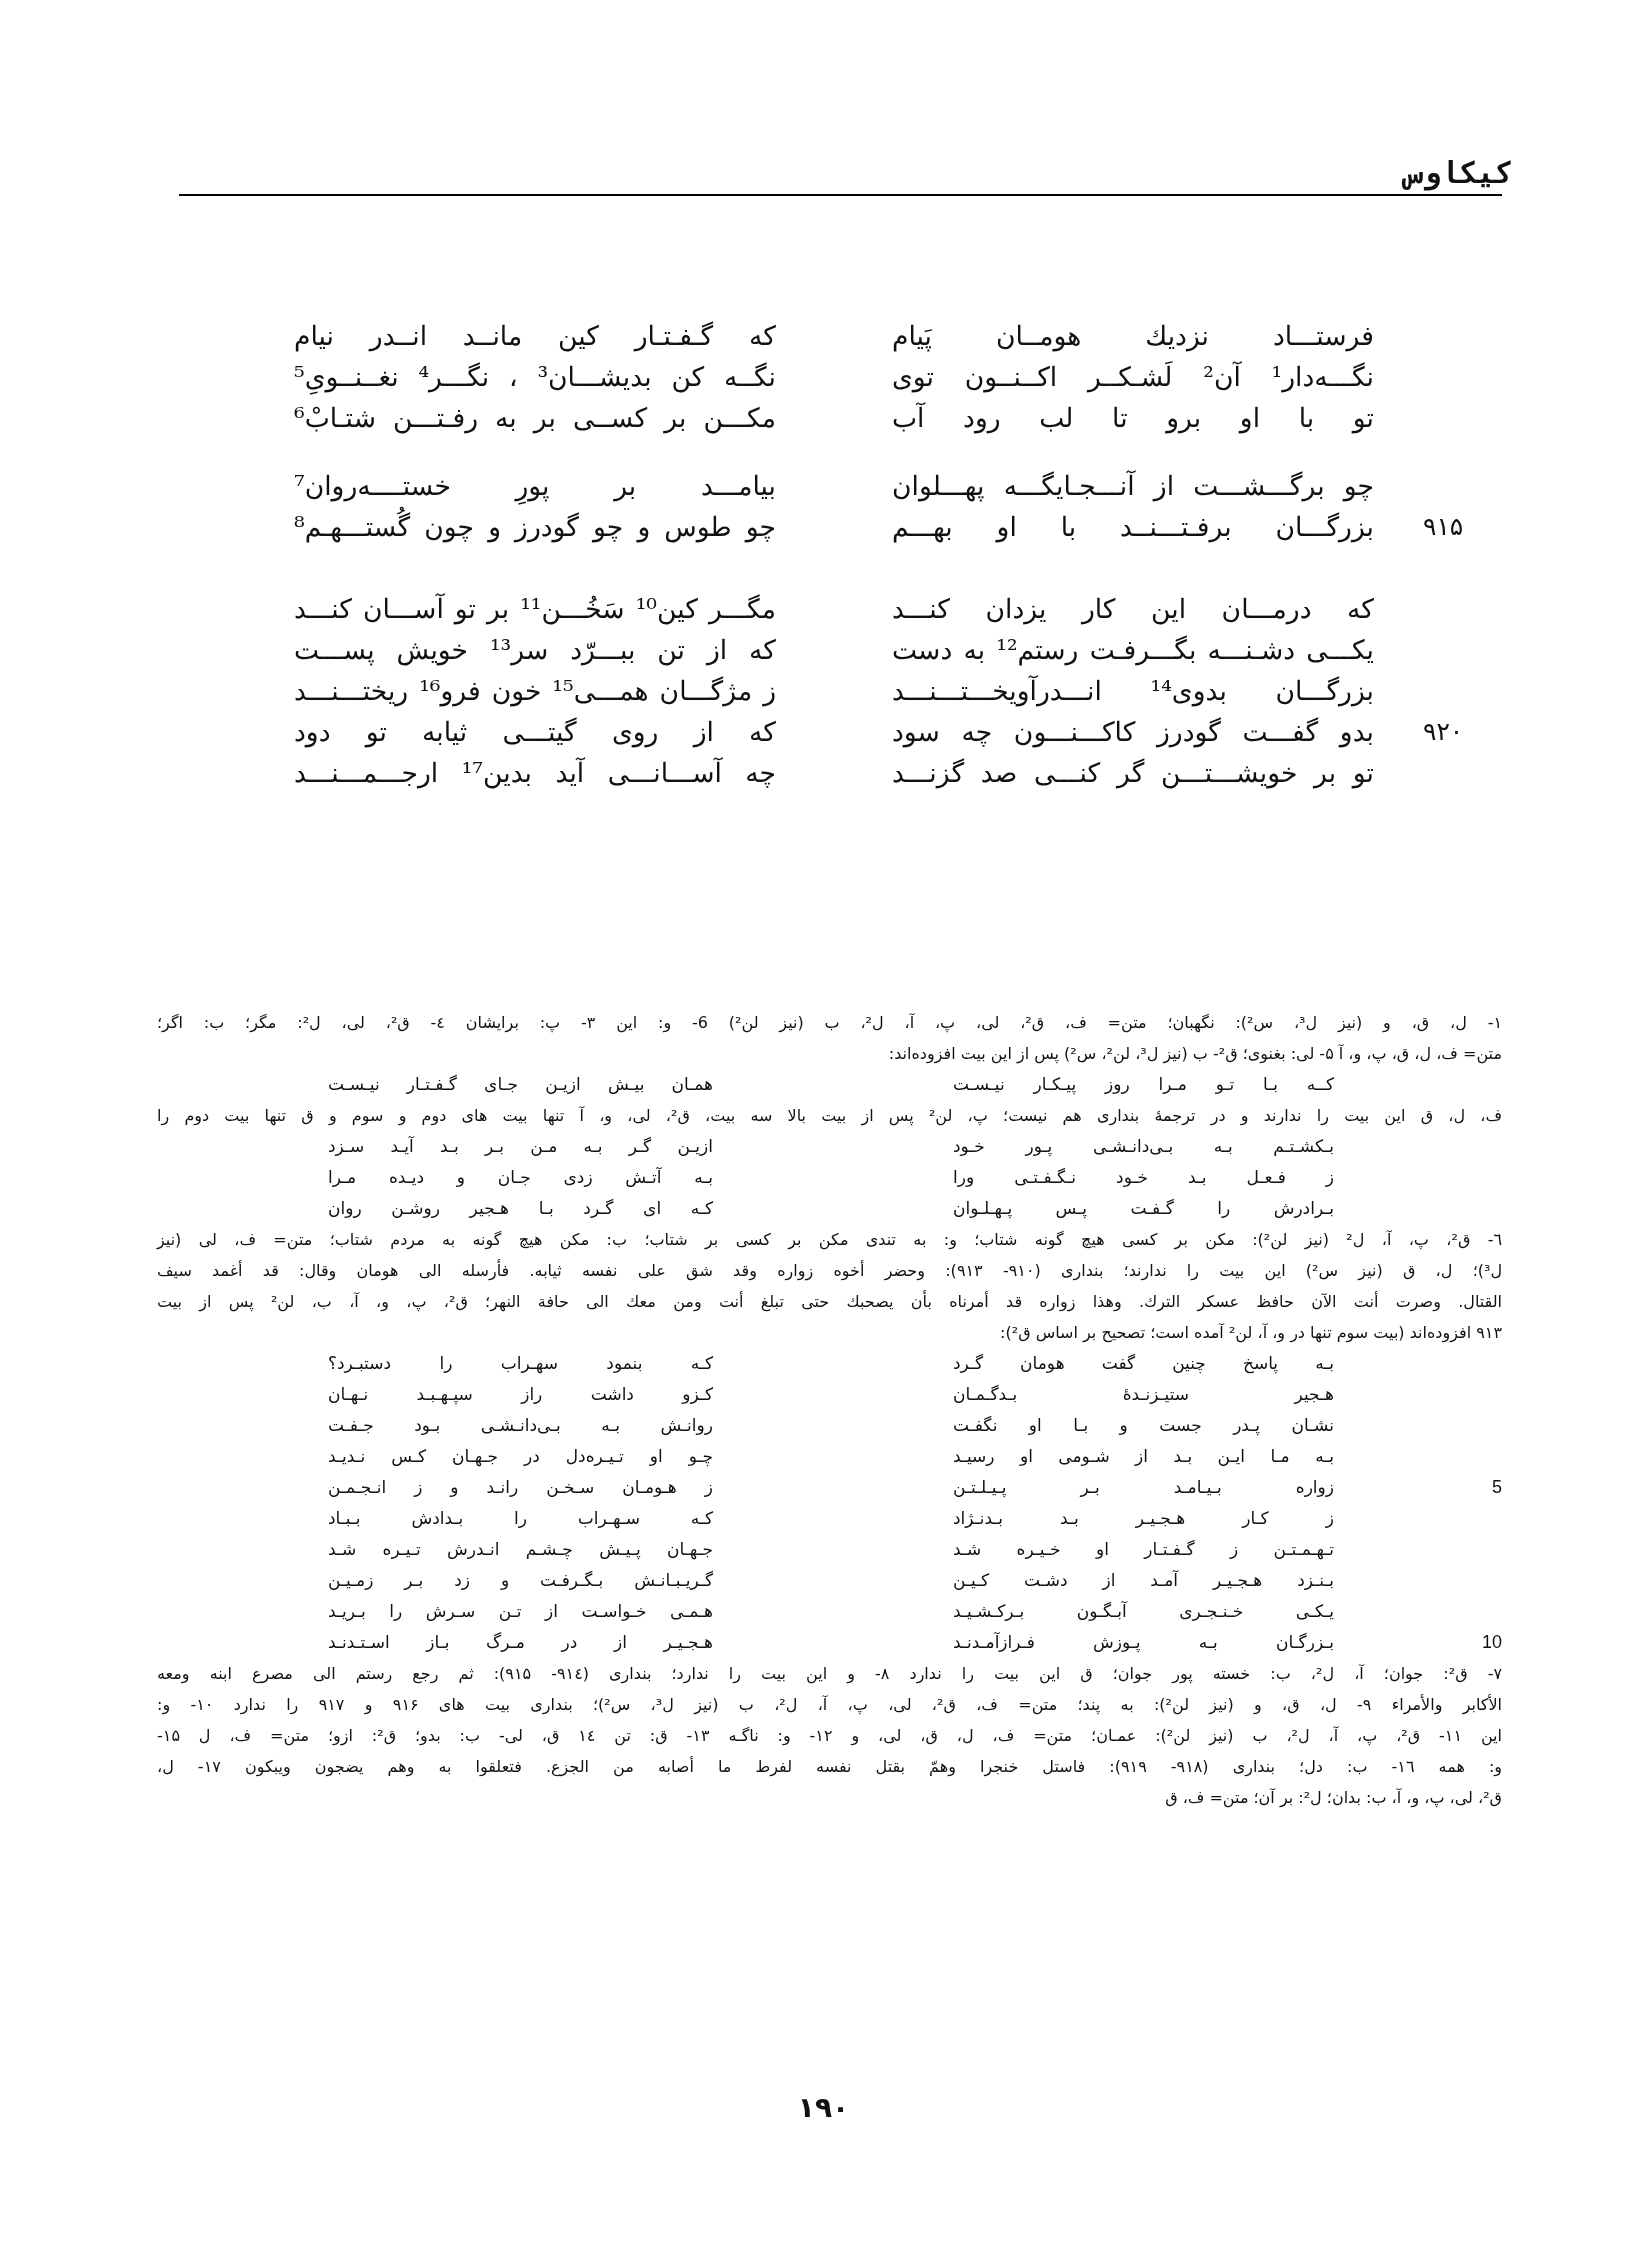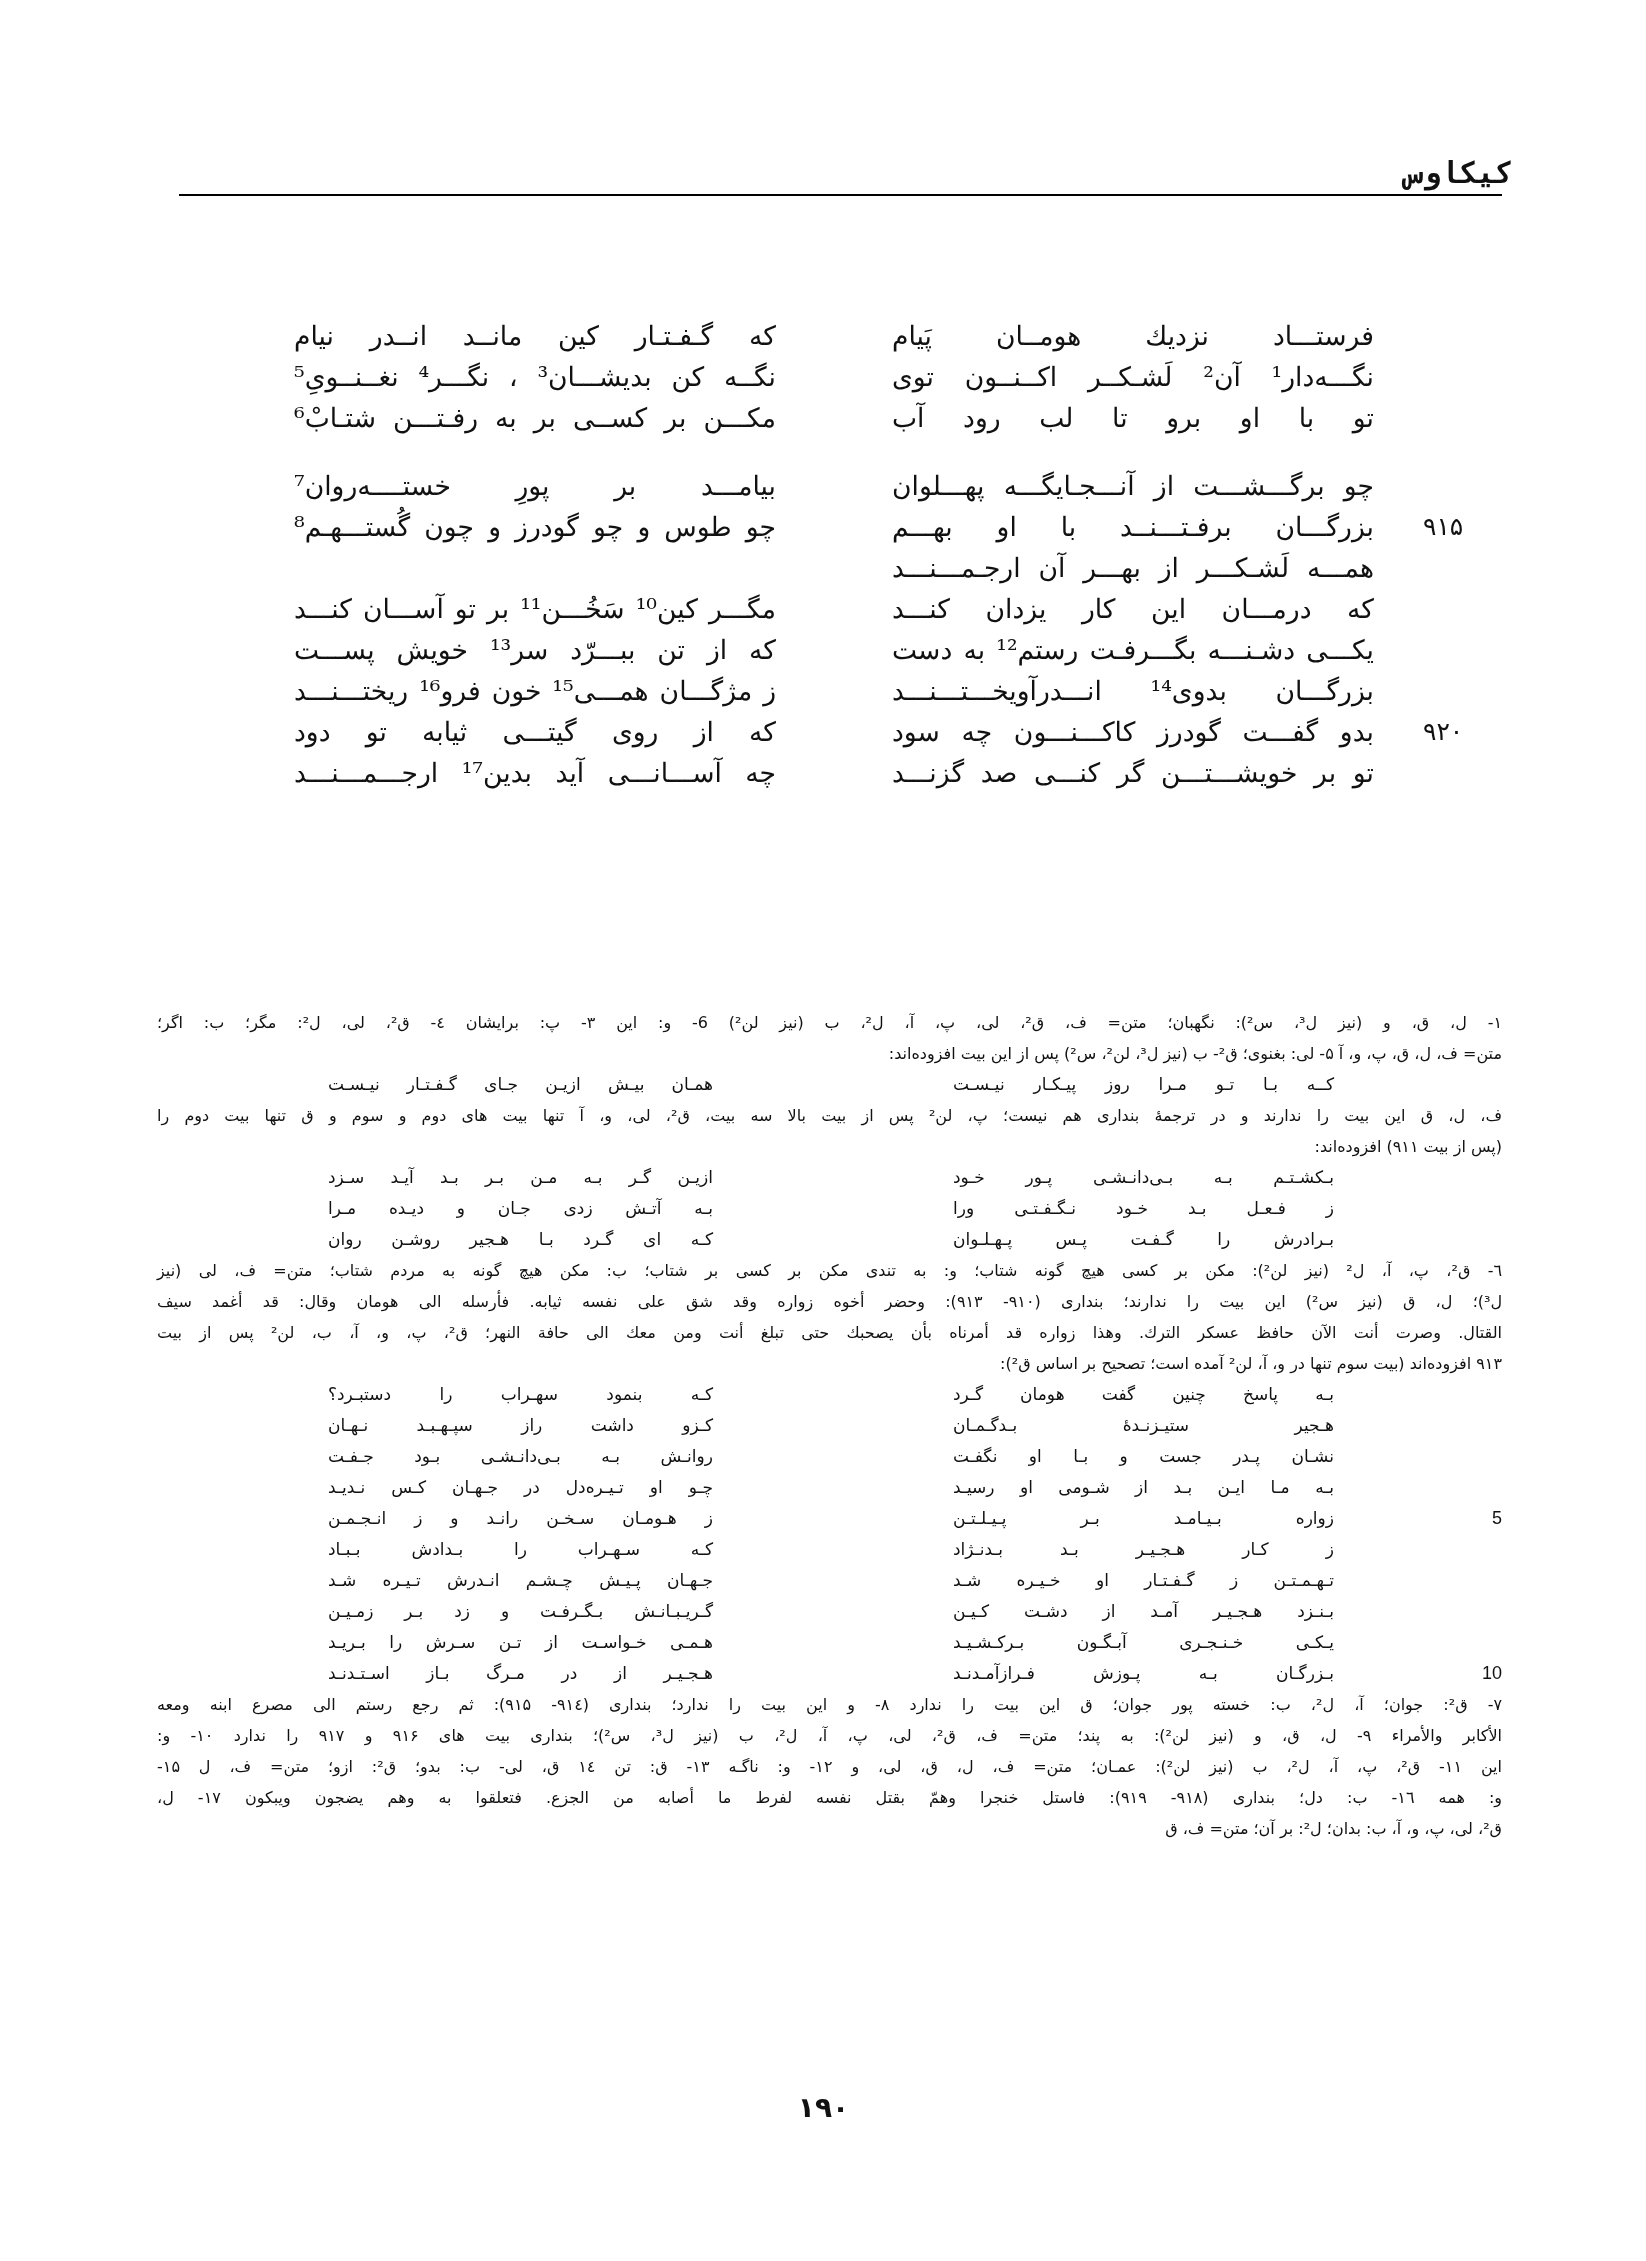--- a/index.html
+++ b/index.html
@@ -80,21 +80,20 @@
       <span class="hemi-right">چو برگـــشـــت از آنـــجـایگـــه پهـــلوان</span>
       <span class="hemi-left">بیامـــد بر پورِ خستــــه‌روان⁷</span>
     </div>
     <div class="couplet">
       <span class="verse-no">۹۱۵</span>
       <span class="hemi-right">بزرگـــان برفـتـــنــد با او بهـــم</span>
       <span class="hemi-left">چو طوس و چو گودرز و چون گُستـــهـم⁸</span>
     </div>
     <div class="couplet">
       <span class="verse-no"></span>
-      <span class="hemi-right">همـــه لَشـکـــر از بهـــر آن ارجـمـــنـــد</span>
     </div>
     <div class="couplet">
       <span class="verse-no"></span>
       <span class="hemi-right">که درمـــان این کار یزدان کنـــد</span>
       <span class="hemi-left">مگـــر کین¹⁰ سَخُـــن¹¹ بر تو آســـان کنـــد</span>
     </div>
     <div class="couplet">
       <span class="verse-no"></span>
       <span class="hemi-right">یکـــی دشـنـــه بگـــرفـت رستم¹² به دست</span>
       <span class="hemi-left">که از تن ببـــرّد سر¹³ خویش پســـت</span>
@@ -118,21 +117,20 @@
 
 <div class="fn-area" id="footnotes">
     <div class="fn-line">۱- ل، ق، و (نیز ل³، س²): نگهبان؛ متن= ف، ق²، لی، پ، آ، ل²، ب (نیز لن²)  6- و: این  ۳- پ: برایشان  ٤- ق²، لی، ل²: مگر؛ ب: اگر؛</div>
     <div class="fn-line short">متن= ف، ل، ق، پ، و، آ  ۵- لی: بغنوی؛ ق²- ب (نیز ل³، لن²، س²) پس از این بیت افزوده‌اند:</div>
     <div class="fn-verse">
       <span class="n"></span>
       <span class="r">کــه بـا تـو مـرا روز پیـکـار نیـسـت</span>
       <span class="l">همـان بیـش ازیـن جـای گـفـتـار نیـسـت</span>
     </div>
     <div class="fn-line">ف، ل، ق این بیت را ندارند و در ترجمهٔ بنداری هم نیست؛ پ، لن² پس از بیت بالا سه بیت، ق²، لی، و، آ تنها بیت های دوم و سوم و ق تنها بیت دوم را</div>
-    <div class="fn-line short">(پس از بیت ۹۱۱) افزوده‌اند:</div>
     <div class="fn-verse">
       <span class="n"></span>
       <span class="r">بـکشـتـم بـه بـی‌دانـشـی پـور خـود</span>
       <span class="l">ازیـن گـر بـه مـن بـر بـد آیـد سـزد</span>
     </div>
     <div class="fn-verse">
       <span class="n"></span>
       <span class="r">ز فـعـل بـد خـود نـگـفـتـی ورا</span>
       <span class="l">بـه آتـش زدی جـان و دیـده مـرا</span>
     </div>

